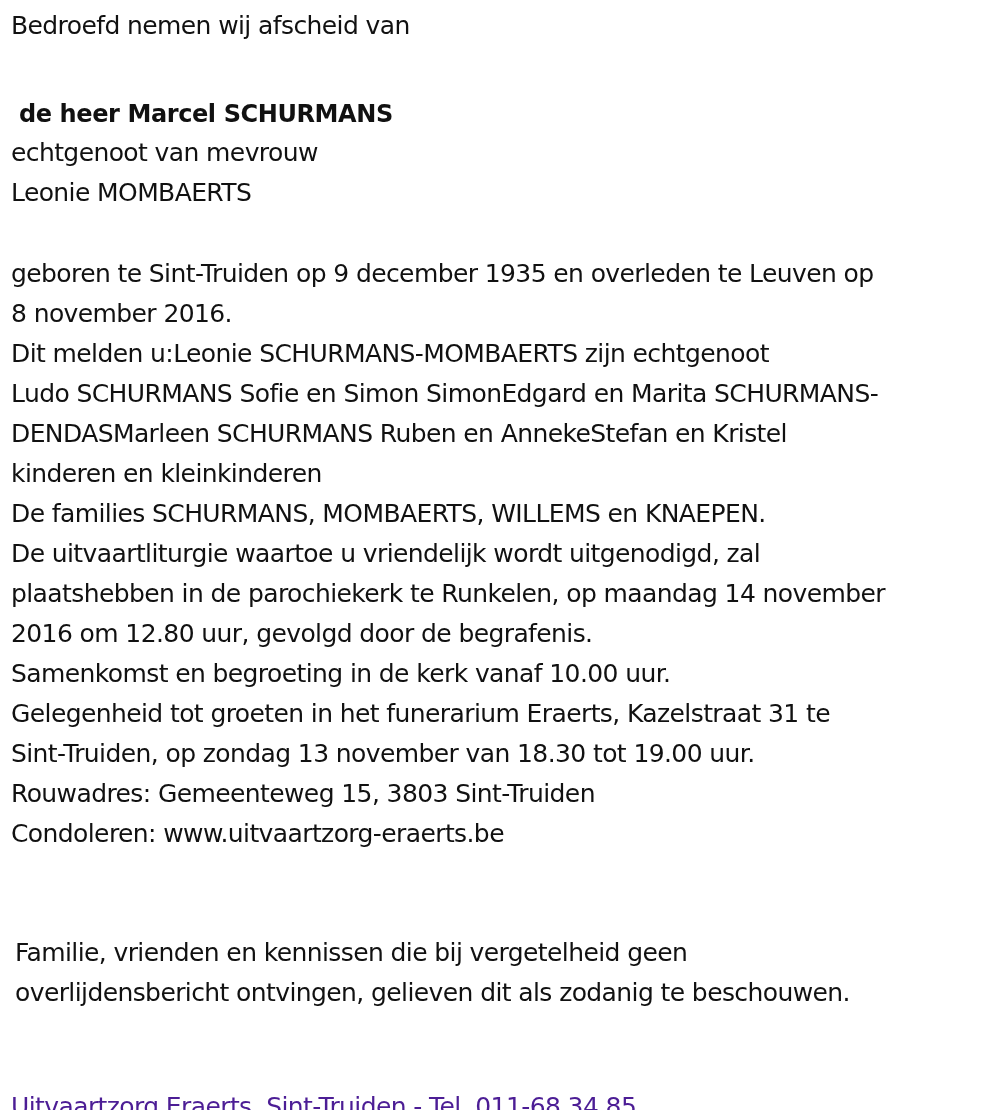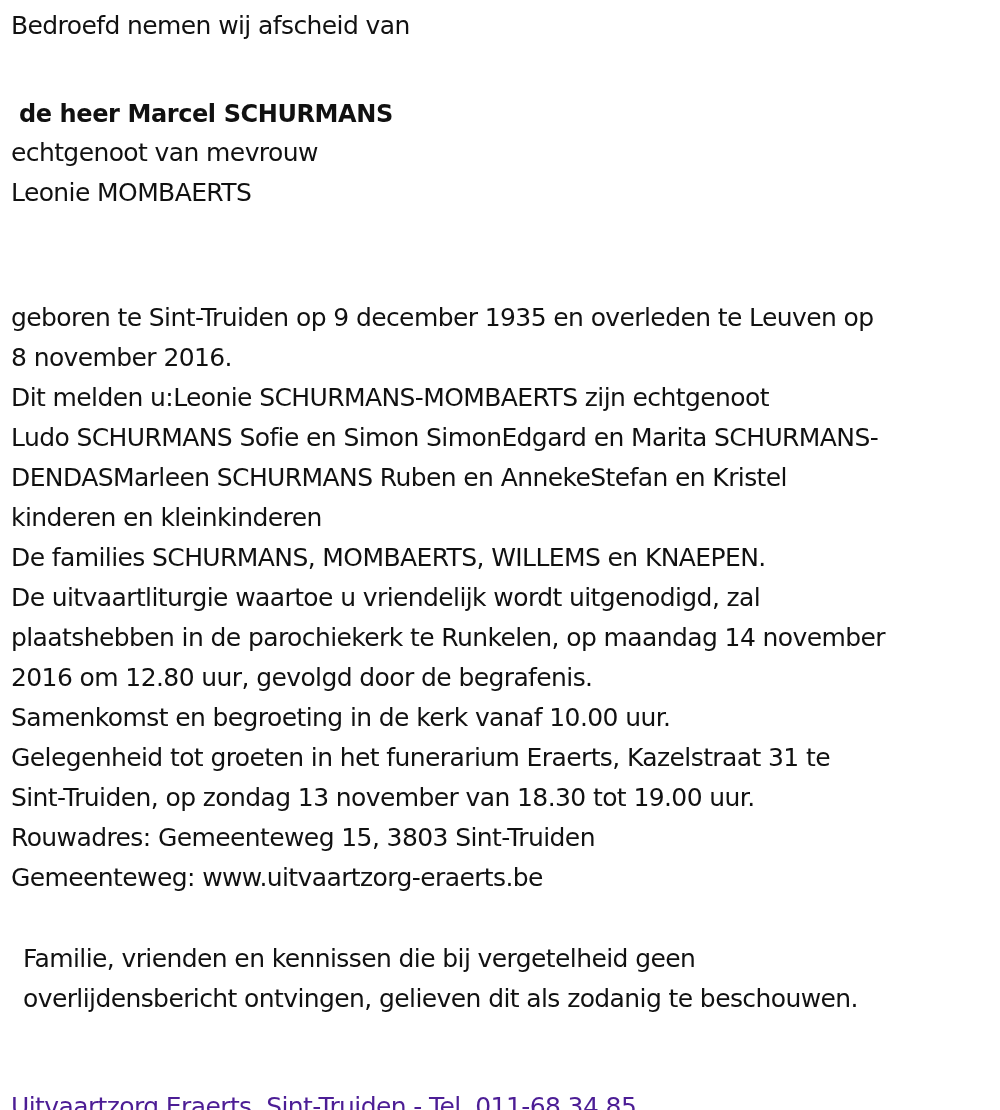--- a/index.html
+++ b/index.html
@@ -46,27 +46,25 @@
     }
     .spouse-block {
       position: absolute;
       top: 133px;
       left: 0;
     }
     .body-block {
       position: absolute;
       top: 254px;
       left: 0;
-      margin-top: 44px;
     }
     .closing-block {
       position: absolute;
       top: 933px;
-      left: 12px;
-      margin-top: 6px;
+      left: 4px;
     }
     .footer {
       position: absolute;
       top: 1087px;
       left: 0;
       color: #4c1d95;
     }
   </style>
 </head>
 <body>
@@ -90,21 +88,21 @@
     <p class="line">DENDASMarleen SCHURMANS Ruben en AnnekeStefan en Kristel</p>
     <p class="line">kinderen en kleinkinderen</p>
     <p class="line">De families SCHURMANS, MOMBAERTS, WILLEMS en KNAEPEN.</p>
     <p class="line">De uitvaartliturgie waartoe u vriendelijk wordt uitgenodigd, zal</p>
     <p class="line">plaatshebben in de parochiekerk te Runkelen, op maandag 14 november</p>
     <p class="line">2016 om 12.80 uur, gevolgd door de begrafenis.</p>
     <p class="line">Samenkomst en begroeting in de kerk vanaf 10.00 uur.</p>
     <p class="line">Gelegenheid tot groeten in het funerarium Eraerts, Kazelstraat 31 te</p>
     <p class="line">Sint-Truiden, op zondag 13 november van 18.30 tot 19.00 uur.</p>
     <p class="line">Rouwadres: Gemeenteweg 15, 3803 Sint-Truiden</p>
-    <p class="line">Gemeenteweg: www.uitvaartzorg-eraerts.be</p>
+    <p class="line">Condoleren: www.uitvaartzorg-eraerts.be</p>
   </div>
 
   <div class="closing-block">
     <p class="line">Familie, vrienden en kennissen die bij vergetelheid geen</p>
     <p class="line">overlijdensbericht ontvingen, gelieven dit als zodanig te beschouwen.</p>
   </div>
 
   <p class="line footer">Uitvaartzorg Eraerts, Sint-Truiden - Tel. 011-68 34 85</p>
 
 </div>

